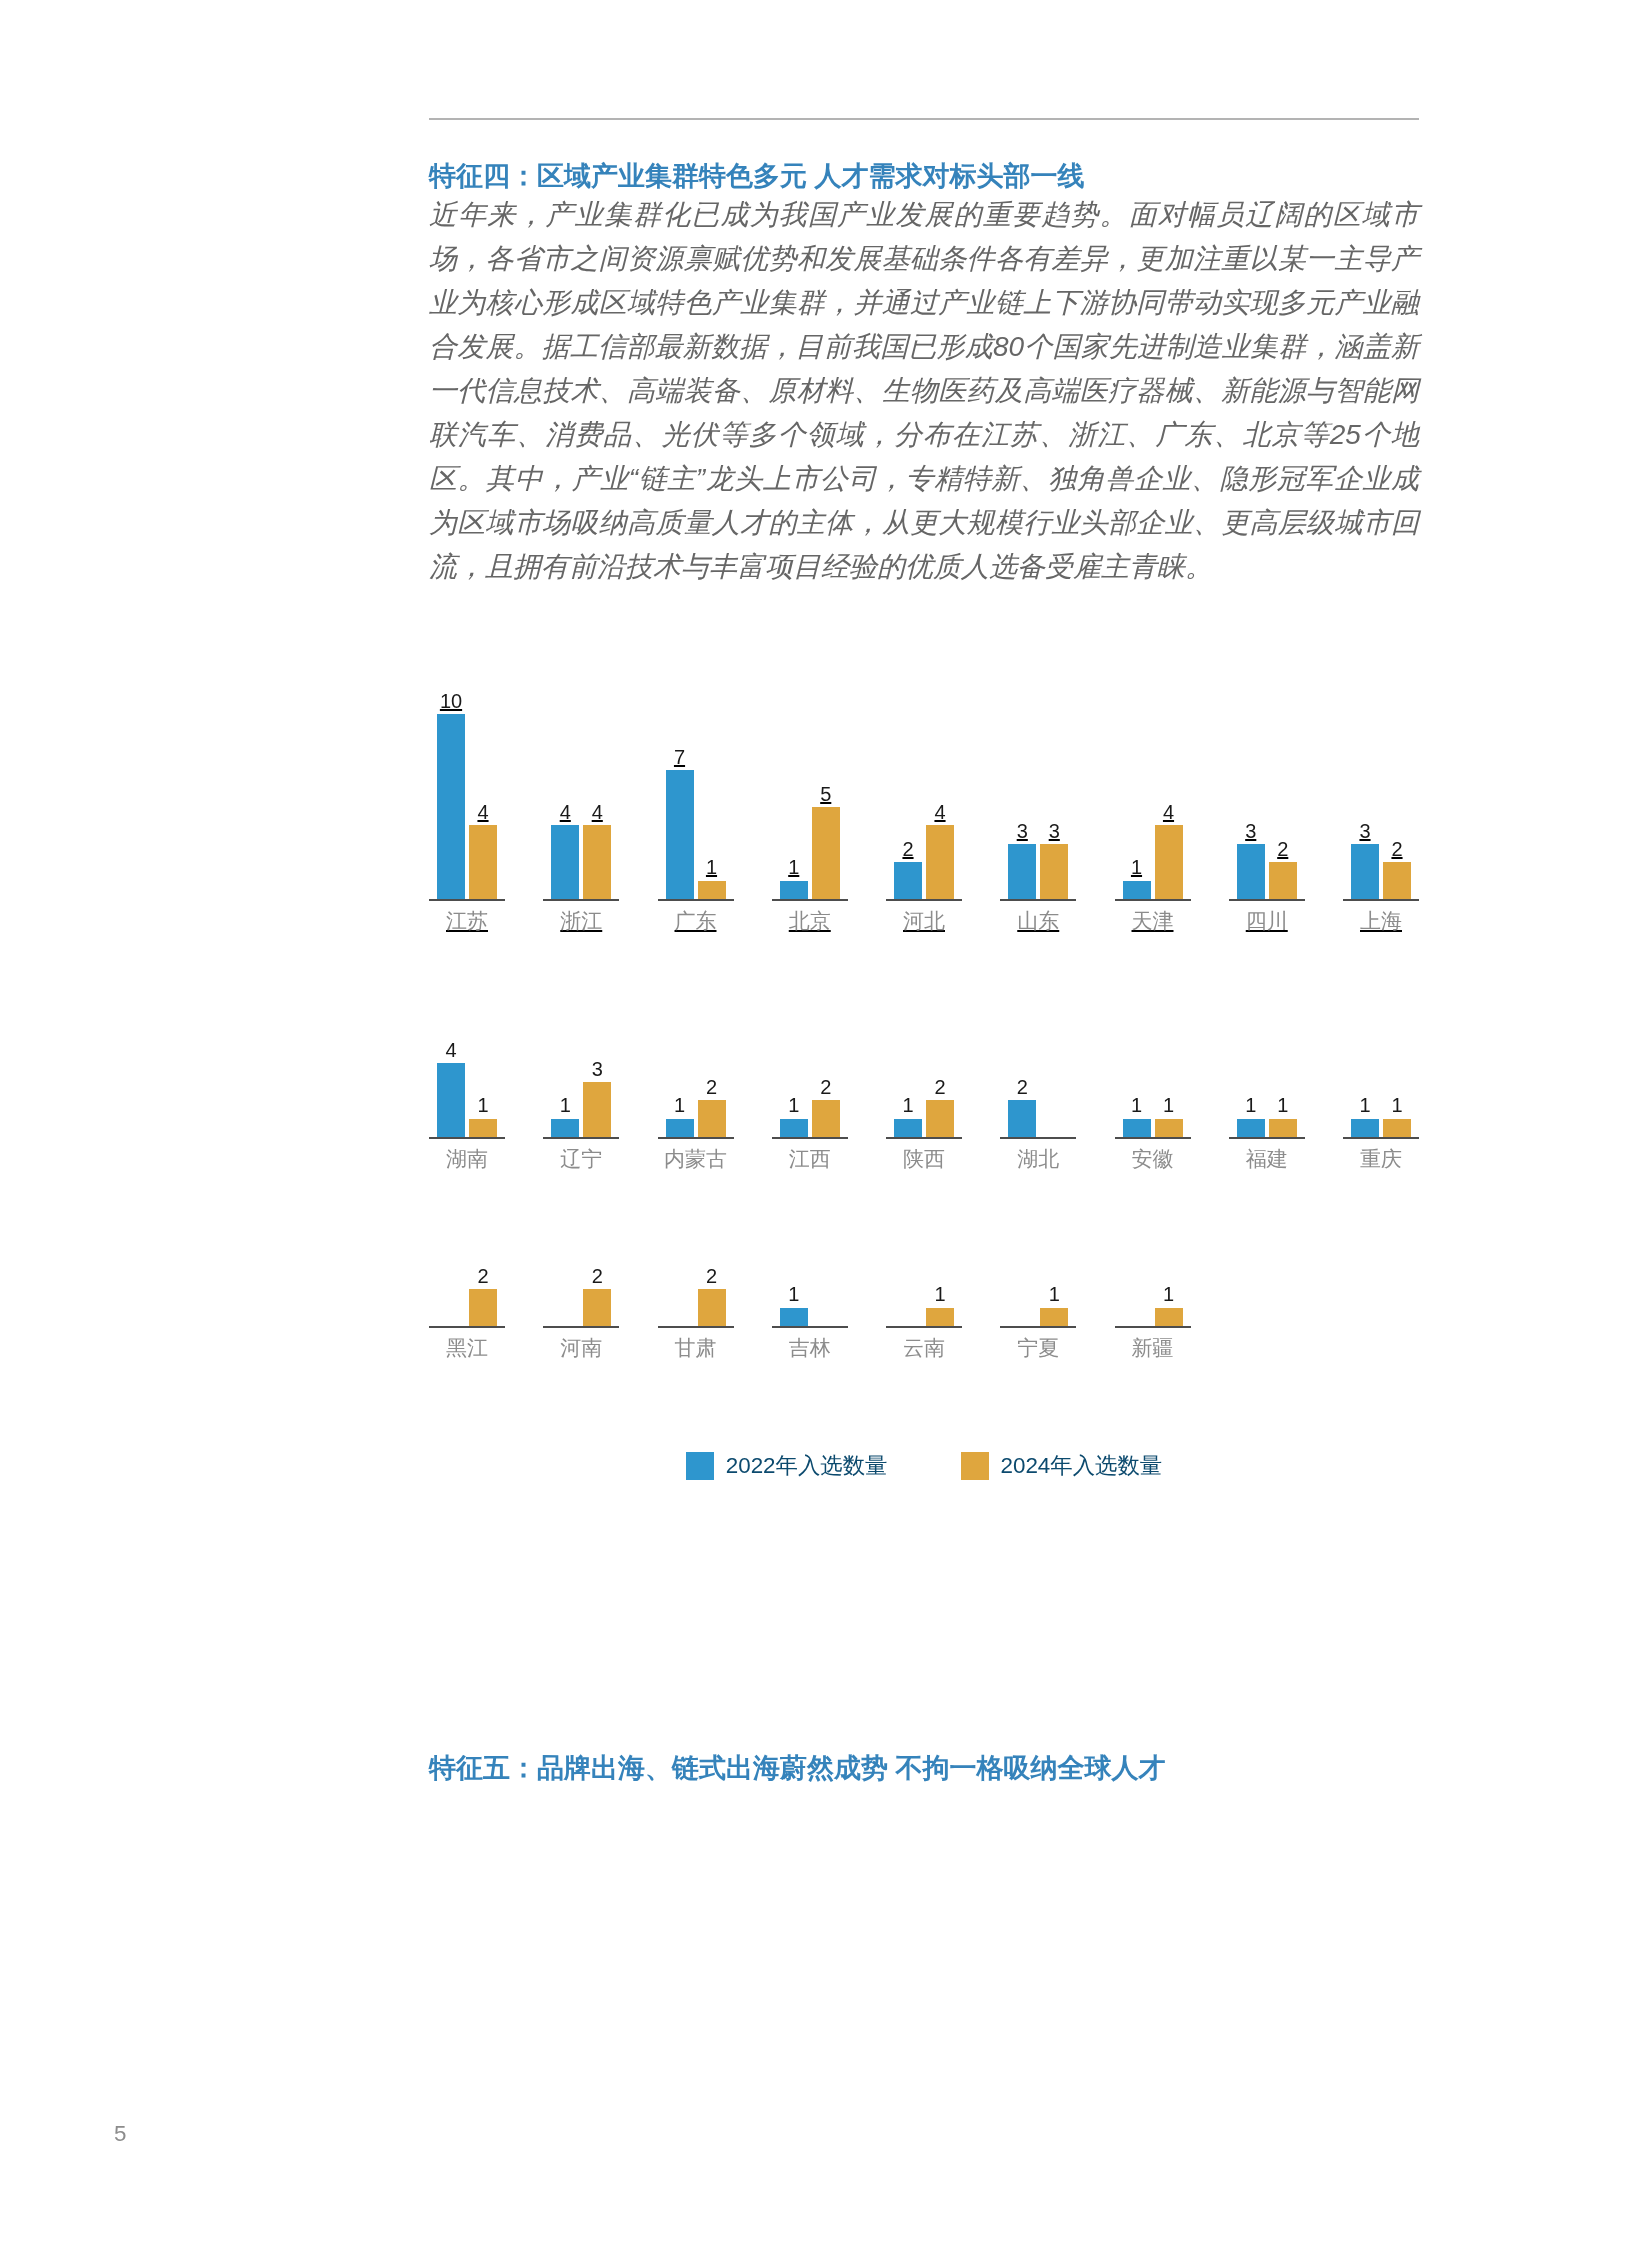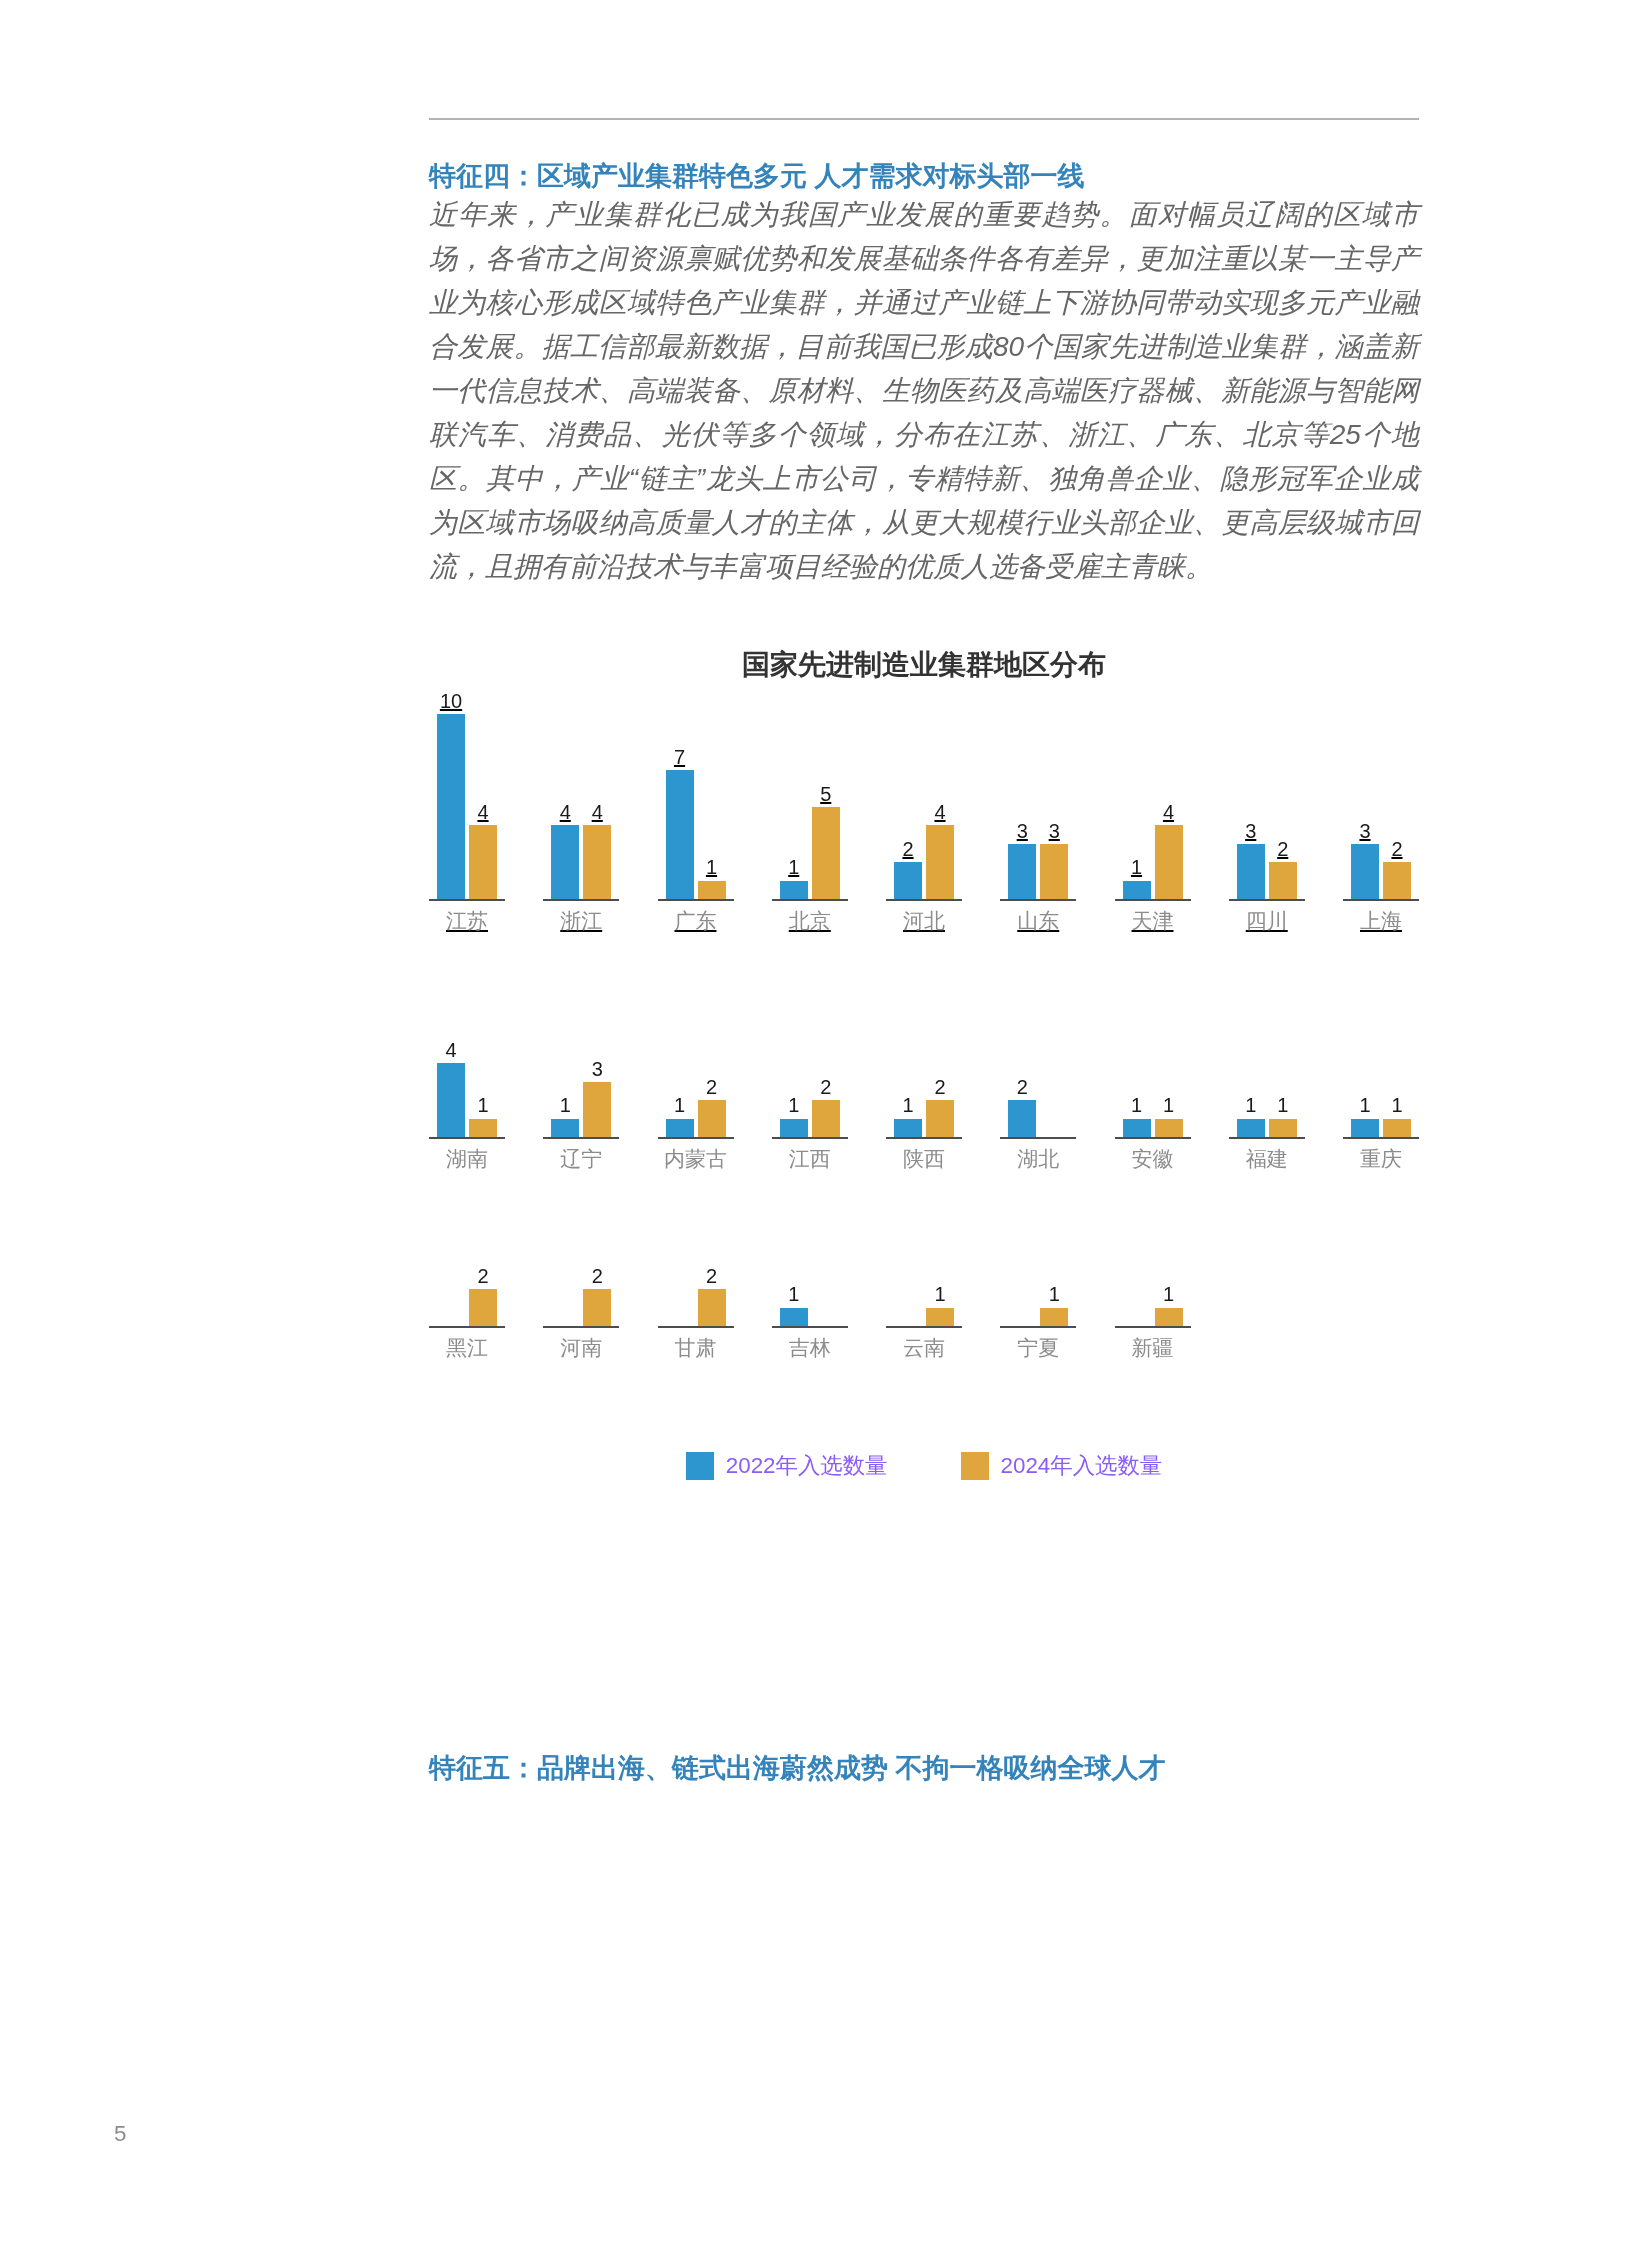--- a/index.html
+++ b/index.html
@@ -55,42 +55,41 @@
   }
   .gname{
     margin-top:9.2px;font-size:21px;color:#8c8c8c;line-height:1;white-space:nowrap;text-align:right;
   }
   .legend{
     position:absolute;left:429px;top:1452px;width:990px;
     display:flex;justify-content:center;gap:73px;
   }
   .legend-item{display:flex;align-items:center;gap:12px;}
   .swatch{width:28px;height:28px;}
-  .legend-label{font-size:22.4px;color:#8b5cf6;line-height:1;}
+  .legend-label{font-size:22.4px;color:#0c4a6e;line-height:1;}
   .chart-note{
     position:absolute;left:429px;top:1520px;width:990px;
     text-align:center;font-size:20px;color:#595959;line-height:1.2;
   }
   .page-number{
     position:absolute;left:114px;top:2123px;
     font-size:22.4px;color:#8c8c8c;line-height:1;
   }
 </style>
 </head>
 <body>
 
 <div class="page">
 
   <div class="top-rule"></div>
 
   <div class="sec-heading heading-4">特征四：区域产业集群特色多元 人才需求对标头部一线</div>
 
   <div class="body-para para-4">近年来，产业集群化已成为我国产业发展的重要趋势。面对幅员辽阔的区域市场，各省市之间资源禀赋优势和发展基础条件各有差异，更加注重以某一主导产业为核心形成区域特色产业集群，并通过产业链上下游协同带动实现多元产业融合发展。据工信部最新数据，目前我国已形成80个国家先进制造业集群，涵盖新一代信息技术、高端装备、原材料、生物医药及高端医疗器械、新能源与智能网联汽车、消费品、光伏等多个领域，分布在江苏、浙江、广东、北京等25个地区。其中，产业“链主”龙头上市公司，专精特新、独角兽企业、隐形冠军企业成为区域市场吸纳高质量人才的主体，从更大规模行业头部企业、更高层级城市回流，且拥有前沿技术与丰富项目经验的优质人选备受雇主青睐。</div>
 
-  <div class="chart-title">国家先进制造业集群地区分布</div>
 
   <div id="chart-rows">
       <div class="chart-row" style="top: 714px; text-decoration: underline;">
         <div class="group">
           <div class="bars" style="height: 185px;">
             <div class="bar-col">
               <span class="val">10</span>
               <div class="bar" style="height: 185px; background: rgb(46, 150, 206);"></div>
             </div>
             <div class="bar-col">

